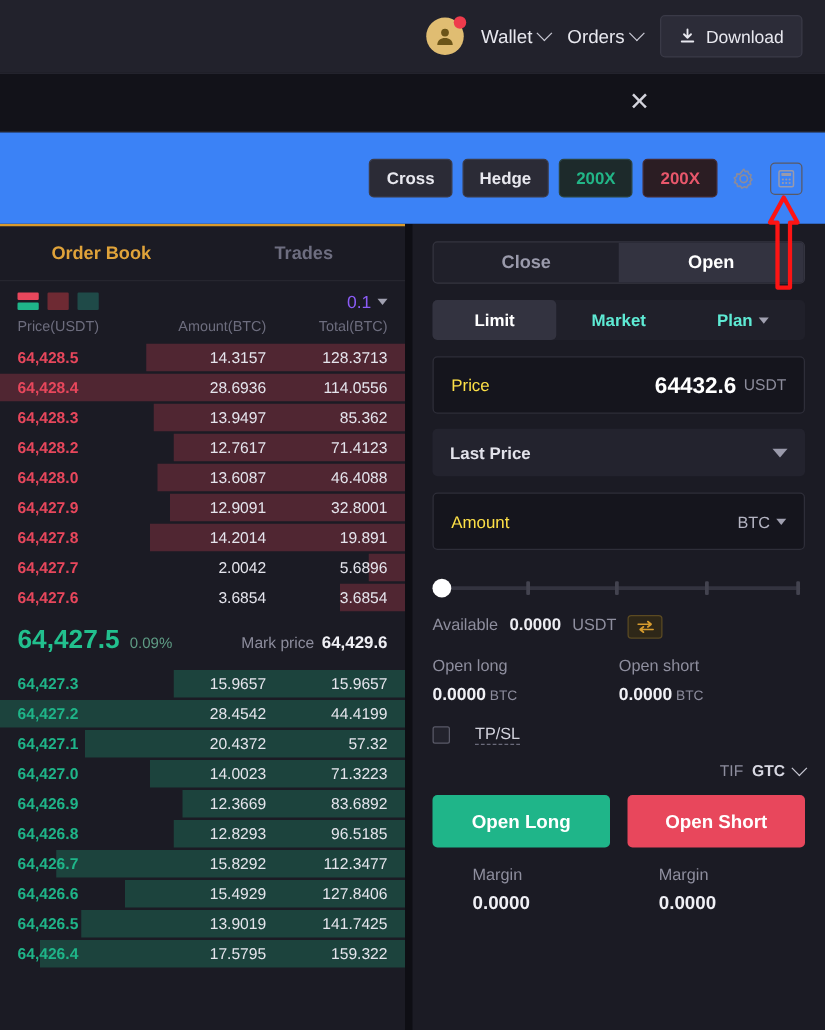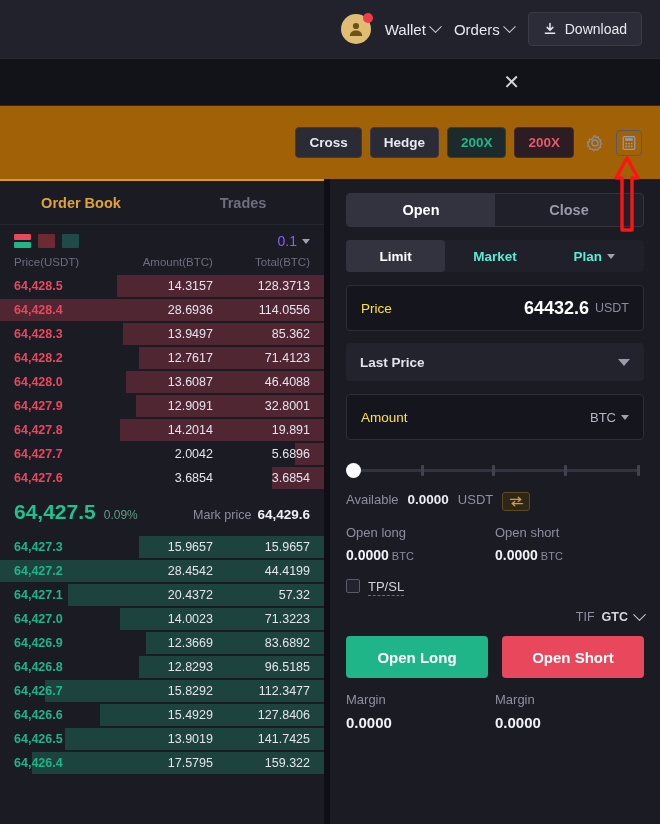--- a/index.html
+++ b/index.html
@@ -64,21 +64,21 @@
     padding-right: 140px;
   }
   .banner-x {
     color: #d4d4dd; font-size: 20px; line-height: 1;
     cursor: pointer; font-weight: 300;
   }
 
   
   .ctrlbar {
     height: 73px;
-    background: #a16207;
+    background: #3b82f6;
     display: flex; align-items: center; justify-content: flex-end;
     gap: 8px; padding-right: 18px;
     position: relative;
   }
   .pill {
     background: #2b2b36;
     border: 1px solid #3b3b48;
     border-radius: 4px;
     padding: 7px 13px;
     font-size: 13.5px; font-weight: bold;
@@ -299,21 +299,21 @@
     display: flex; align-items: center; justify-content: center;
     cursor: pointer;
   }
 
   .two-col { display: flex; margin-top: 14px; }
   .two-col > div { flex: 1; }
   .oc-lbl { font-size: 13px; color: #8e8e9e; }
   .oc-val { margin-top: 7px; font-size: 14px; font-weight: bold; color: #f0f0f5; }
   .oc-unit { font-size: 11px; color: #8c8c9c; font-weight: normal; margin-left: 3px; }
 
-  .tpsl-row { margin-top: 16px; display: flex; align-items: flex-start; gap: 8px; }
+  .tpsl-row { margin-top: 16px; display: flex; align-items: center; gap: 20px; }
   .cbox {
     width: 14px; height: 14px;
     border: 1px solid #5a5a68;
     border-radius: 2px;
     background: #23232d;
     cursor: pointer;
   }
   .tpsl-lbl {
     font-size: 13px; color: #d2d2dc;
     border-bottom: 1px dashed #6a6a7a;
@@ -333,21 +333,21 @@
     flex: 1; height: 42px;
     border: none; border-radius: 4px;
     font-size: 15px; font-weight: bold; color: #fff;
     cursor: pointer;
     font-family: "Liberation Sans", sans-serif;
   }
   .btn-long { background: #1fb589; }
   .btn-short { background: #e8475c; }
 
   .margin-row { display: flex; margin-top: 14px; }
-  .margin-row > div { flex: 1; }
+  .margin-row > div { flex: 1; margin-left: 32px; }
   .mg-lbl { font-size: 13px; color: #8e8e9e; }
   .mg-val { margin-top: 7px; font-size: 15px; font-weight: bold; color: #f0f0f5; }
 </style>
 </head>
 <body>
 
 <div class="topnav">
   <div class="avatar-wrap">
     <div class="avatar">
       <svg width="18" height="18" viewBox="0 0 18 18">
@@ -569,22 +569,22 @@
           <div class="c1">64,426.4</div>
           <div class="c2">17.5795</div>
           <div class="c3">159.322</div>
         </div>
       </div>
   </div>
 
   <div class="trade">
 
     <div class="seg">
+      <div class="seg-item">Close</div>
       <div class="seg-item active">Open</div>
-      <div class="seg-item">Close</div>
     </div>
 
     <div class="seg2">
       <div class="seg2-item active">Limit</div>
       <div class="seg2-item">Market</div>
       <div class="seg2-item">
         <span>Plan</span>
         <span class="caret-sm"></span>
       </div>
     </div>

